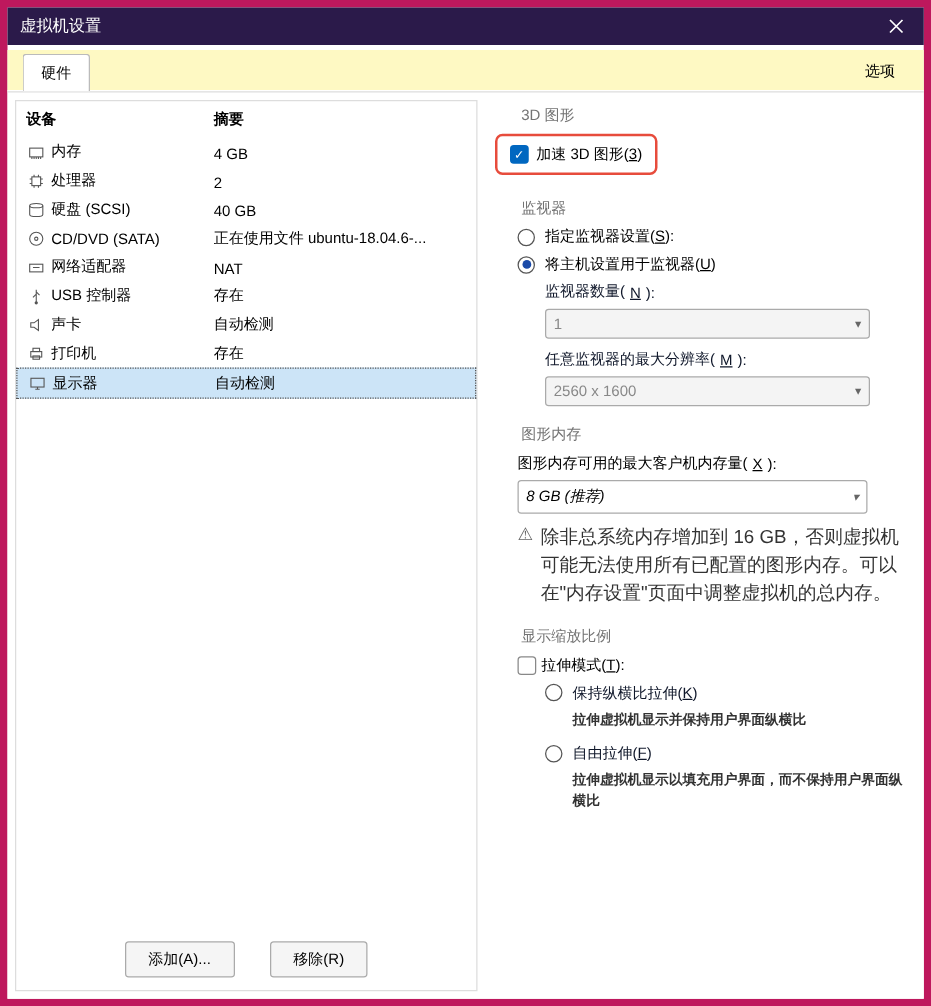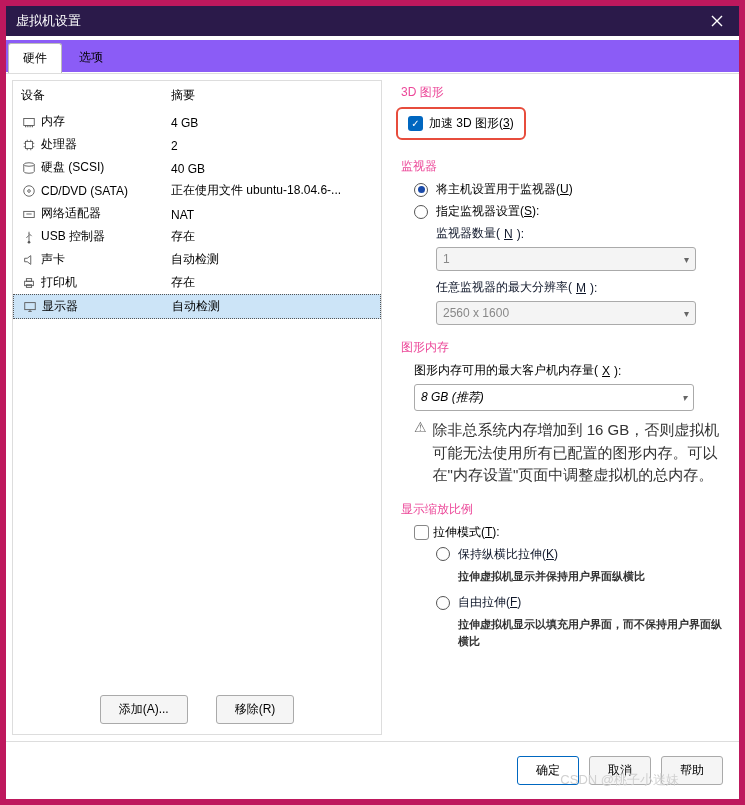--- a/index.html
+++ b/index.html
@@ -1,39 +1,39 @@
 <!DOCTYPE html>
 <html><head>
 <meta charset="utf-8">
 <style>
 * { box-sizing: border-box; margin: 0; padding: 0; font-family: "Microsoft YaHei", "Segoe UI", sans-serif; font-size: 12px; }
 body { width: 745px; height: 805px; background: #fff; overflow: hidden; }
 .window { width: 745px; height: 805px; display: flex; flex-direction: column; border: 6px solid #be185d; }
 .titlebar { background: #2b1a4a; color: #fff; height: 30px; display: flex; align-items: center; padding: 0 10px; justify-content: space-between; }
 .titlebar .title { font-size: 13px; }
 .titlebar .close { width: 24px; height: 24px; display: flex; align-items: center; justify-content: center; cursor: pointer; }
-.tabs { display: flex; border-bottom: 1px solid #fff; padding: 2px 6px 0 2px; background: #8b5cf6; margin-top: 4px; }
+.tabs { display: flex; border-bottom: 1px solid #fff; padding: 2px 6px 0 12px; background: #fef9c3; margin-top: 4px; justify-content: space-between; }
 .tab { padding: 6px 14px 6px 14px; border: 1px solid transparent; border-bottom: none; cursor: pointer; margin-right: 2px; }
 .tab.active { border-color: #bbb; background: #fff; border-radius: 3px 3px 0 0; position: relative; top: 1px; }
 .content { flex: 1; display: flex; padding: 6px; gap: 6px; background: #fff; border-top: 1px solid #ddd; }
 .left-panel { flex: 0 0 370px; display: flex; flex-direction: column; border: 1px solid #ddd; }
 .device-table { flex: 1; }
-.device-header { display: flex; padding: 6px 8px; font-weight: normal; }
+.device-header { display: flex; padding: 6px 8px; font-weight: bold; }
 .device-header .col1 { flex: 0 0 150px; }
 .device-header .col2 { flex: 1; }
 .device-row { display: flex; padding: 3px 8px; cursor: pointer; align-items: flex-end; gap: 4px; }
 .device-row.selected { background: #cce4f7; border: 1px dotted #555; }
 .device-row .icon { width: 16px; height: 16px; display: inline-flex; align-items: center; justify-content: center; color: #555; }
 .device-row .col1 { flex: 0 0 146px; display: flex; align-items: center; gap: 4px; }
 .device-row .col2 { flex: 1; overflow: hidden; text-overflow: ellipsis; white-space: nowrap; }
 .left-buttons { display: flex; justify-content: center; gap: 28px; padding: 10px; }
 .btn { padding: 5px 18px; border: 1px solid #aaa; background: #f5f5f5; border-radius: 3px; cursor: pointer; }
 .right-panel { flex: 1; padding: 4px 8px; overflow-y: auto; }
 .group { margin-bottom: 14px; }
-.group-title { color: #ec4899; margin-bottom: 6px; margin-left: 5px; }
+.group-title { color: #737373; margin-bottom: 6px; margin-left: 21px; }
 .group-body { padding-left: 18px; }
 .highlight-box { border: 2px solid #e74c3c; border-radius: 6px; padding: 6px 10px; display: inline-flex; align-items: center; gap: 6px; margin-bottom: 4px; }
 .checkbox { width: 15px; height: 15px; background: #0067c0; border-radius: 3px; display: inline-flex; align-items: center; justify-content: center; color: #fff; font-size: 10px; }
 .checkbox.empty { background: #fff; border: 1px solid #888; }
 .radio { width: 14px; height: 14px; border: 1px solid #555; border-radius: 50%; display: inline-flex; align-items: center; justify-content: center; margin-right: 4px; }
 .radio.checked::after { content: ""; width: 7px; height: 7px; background: #1a4aa8; border-radius: 50%; }
 .row { display: flex; align-items: center; gap: 4px; margin: 5px 0; }
 .sub { margin-left: 22px; }
 .select { width: 260px; padding: 4px 6px; border: 1px solid #aaa; background: #fff; border-radius: 3px; display: flex; justify-content: space-between; align-items: center; }
 .select.disabled { background: #f4f4f4; color: #888; }
@@ -199,26 +199,26 @@
         <div class="highlight-box">
           <span class="checkbox">✓</span>
           <span><span>加速 3D 图形(</span><span class="under">3</span><span>)</span></span>
         </div>
       </div>
 
       <div class="group">
         <div class="group-title">监视器</div>
         <div class="group-body">
           <div class="row">
+            <span class="radio"></span>
+            <span><span>指定监视器设置(</span><span class="under">S</span><span>):</span></span>
+          </div>
+          <div class="row">
             <span class="radio checked"></span>
             <span><span>将主机设置用于监视器(</span><span class="under">U</span><span>)</span></span>
-          </div>
-          <div class="row">
-            <span class="radio"></span>
-            <span><span>指定监视器设置(</span><span class="under">S</span><span>):</span></span>
           </div>
           <div class="sub">
             <div class="row disabled-label">
                 <span>监视器数量(</span>
                 <span class="under">N</span>
                 <span>):</span>
               </div>
             <div class="select disabled">
               <span>1</span>
                 <span class="chev">▾</span>
@@ -273,19 +273,13 @@
               <span><span>自由拉伸(</span><span class="under">F</span><span>)</span></span>
             </div>
             <div class="desc">拉伸虚拟机显示以填充用户界面，而不保持用户界面纵横比</div>
           </div>
         </div>
       </div>
 
     </div>
   </div>
 
-  <div class="footer">
-    <button class="btn btn-primary">确定</button>
-    <button class="btn">取消</button>
-    <button class="btn">帮助</button>
-    <div class="watermark">CSDN @桃子小迷妹</div>
-  </div>
 </div>
 
 </body></html>

